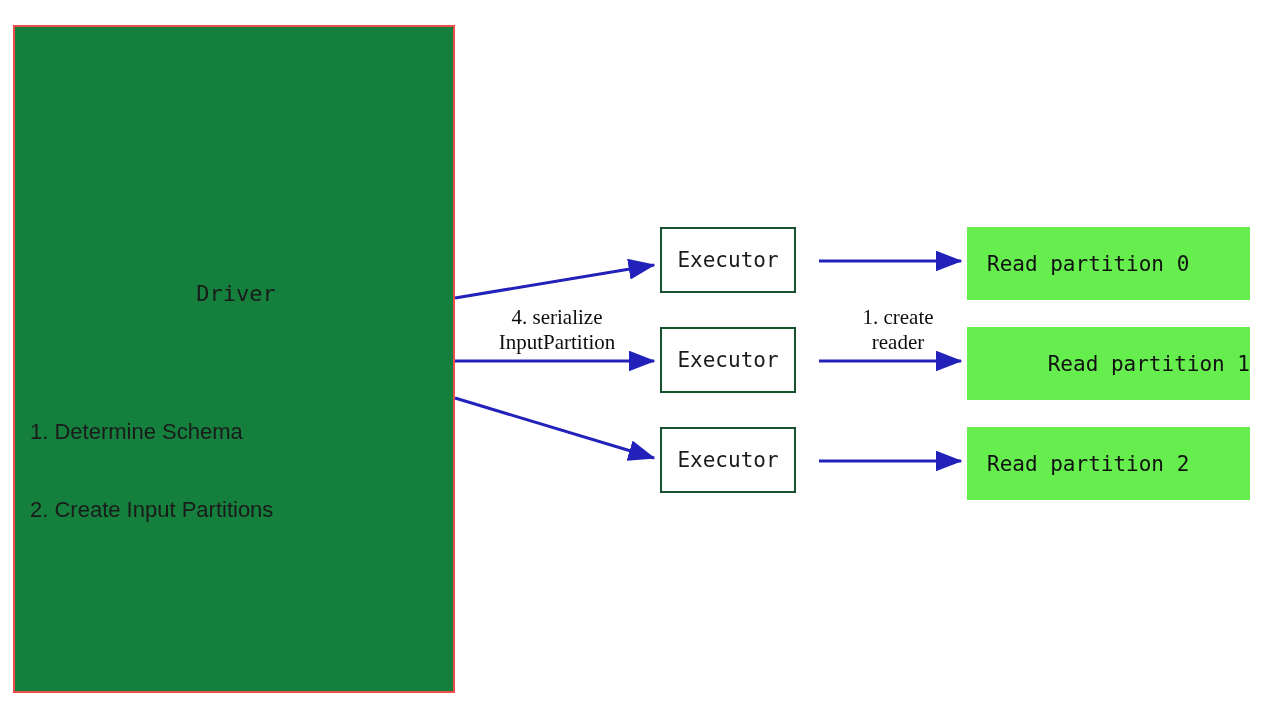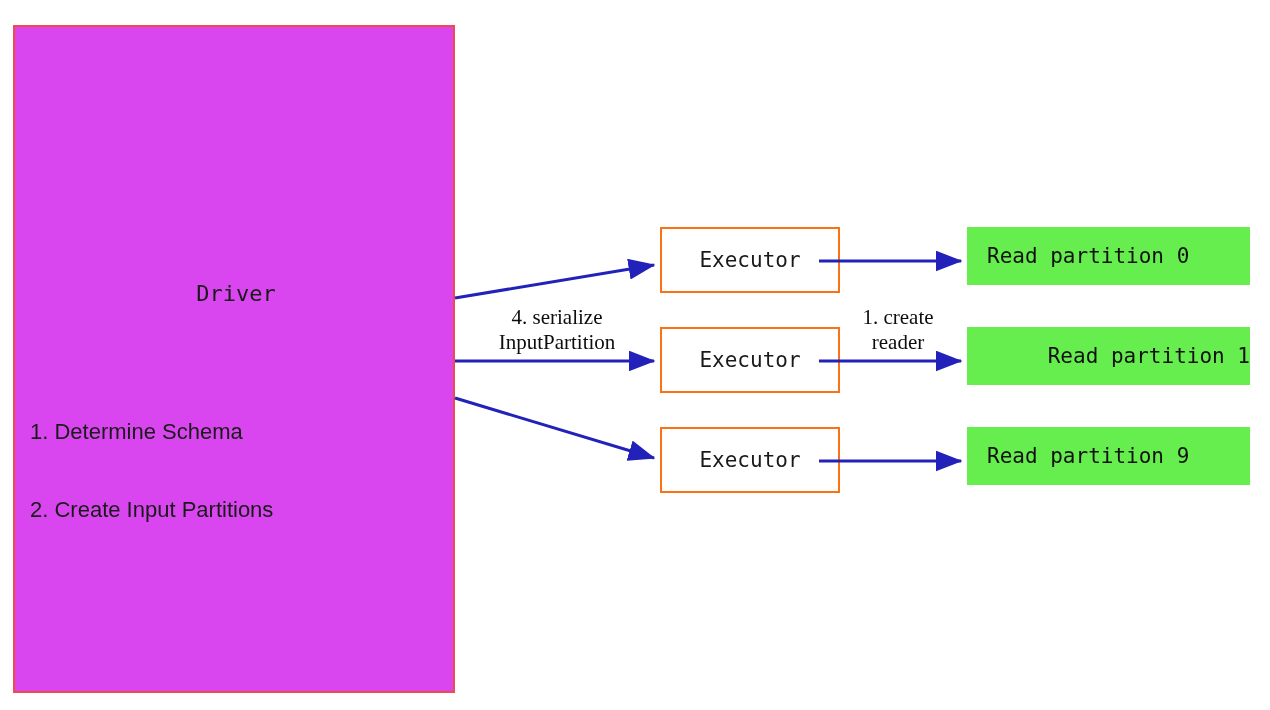--- a/index.html
+++ b/index.html
@@ -26,21 +26,21 @@
   }
 
   
   .driver-box {
     position: absolute;
     left: 13px;
     top: 25px;
     width: 442px;
     height: 668px;
     border: 2px solid #ef4b4b;
-    background: #d946ef;
+    background: #15803d;
     box-sizing: border-box;
   }
   .driver-title {
     position: absolute;
     left: 0;
     top: 254px;
     width: 442px;
     text-align: center;
     font-family: "DejaVu Sans Mono", "Liberation Mono", monospace;
     font-size: 22px;
@@ -58,23 +58,23 @@
     line-height: 26px;
     color: #1a1a1a;
     white-space: pre;
   }
   .driver-steps div { white-space: pre; }
 
   
   .executor-box {
     position: absolute;
     left: 660px;
-    width: 180px;
+    width: 136px;
     height: 66px;
-    border: 2px solid #f97316;
+    border: 2px solid #14532d;
     background: #ffffff;
     box-sizing: border-box;
     display: flex;
     align-items: center;
     justify-content: center;
   }
   .executor-label {
     font-family: "DejaVu Sans Mono", "Liberation Mono", monospace;
     font-size: 21px;
     color: #1a1a1a;
@@ -82,21 +82,21 @@
   }
   #exec-0 { top: 227px; }
   #exec-1 { top: 327px; }
   #exec-2 { top: 427px; }
 
   
   .partition-box {
     position: absolute;
     left: 967px;
     width: 283px;
-    height: 58px;
+    height: 73px;
     background: #66ee4f;
     box-sizing: border-box;
     display: flex;
     align-items: center;
     padding-left: 20px;
   }
   .partition-label {
     font-family: "DejaVu Sans Mono", "Liberation Mono", monospace;
     font-size: 21px;
     color: #111111;
@@ -150,21 +150,21 @@
     <span class="executor-label">Executor</span>
   </div>
 
   <div class="partition-box" id="part-0">
     <span class="partition-label">Read partition 0</span>
   </div>
   <div class="partition-box" id="part-1">
     <span class="partition-label">Read partition 1</span>
   </div>
   <div class="partition-box" id="part-2">
-    <span class="partition-label">Read partition 9</span>
+    <span class="partition-label">Read partition 2</span>
   </div>
 
   <svg class="svg-layer" viewBox="0 0 1270 710">
     <defs>
       <marker id="arrowhead" markerWidth="9" markerHeight="7" refX="8.5" refY="3.5" orient="auto" markerUnits="strokeWidth">
         <polygon points="0 0, 9 3.5, 0 7" fill="#2222bb"></polygon>
       </marker>
     </defs>
 
     <line x1="455" y1="298" x2="654" y2="265" stroke="#2222bb" stroke-width="3" marker-end="url(#arrowhead)"></line>

